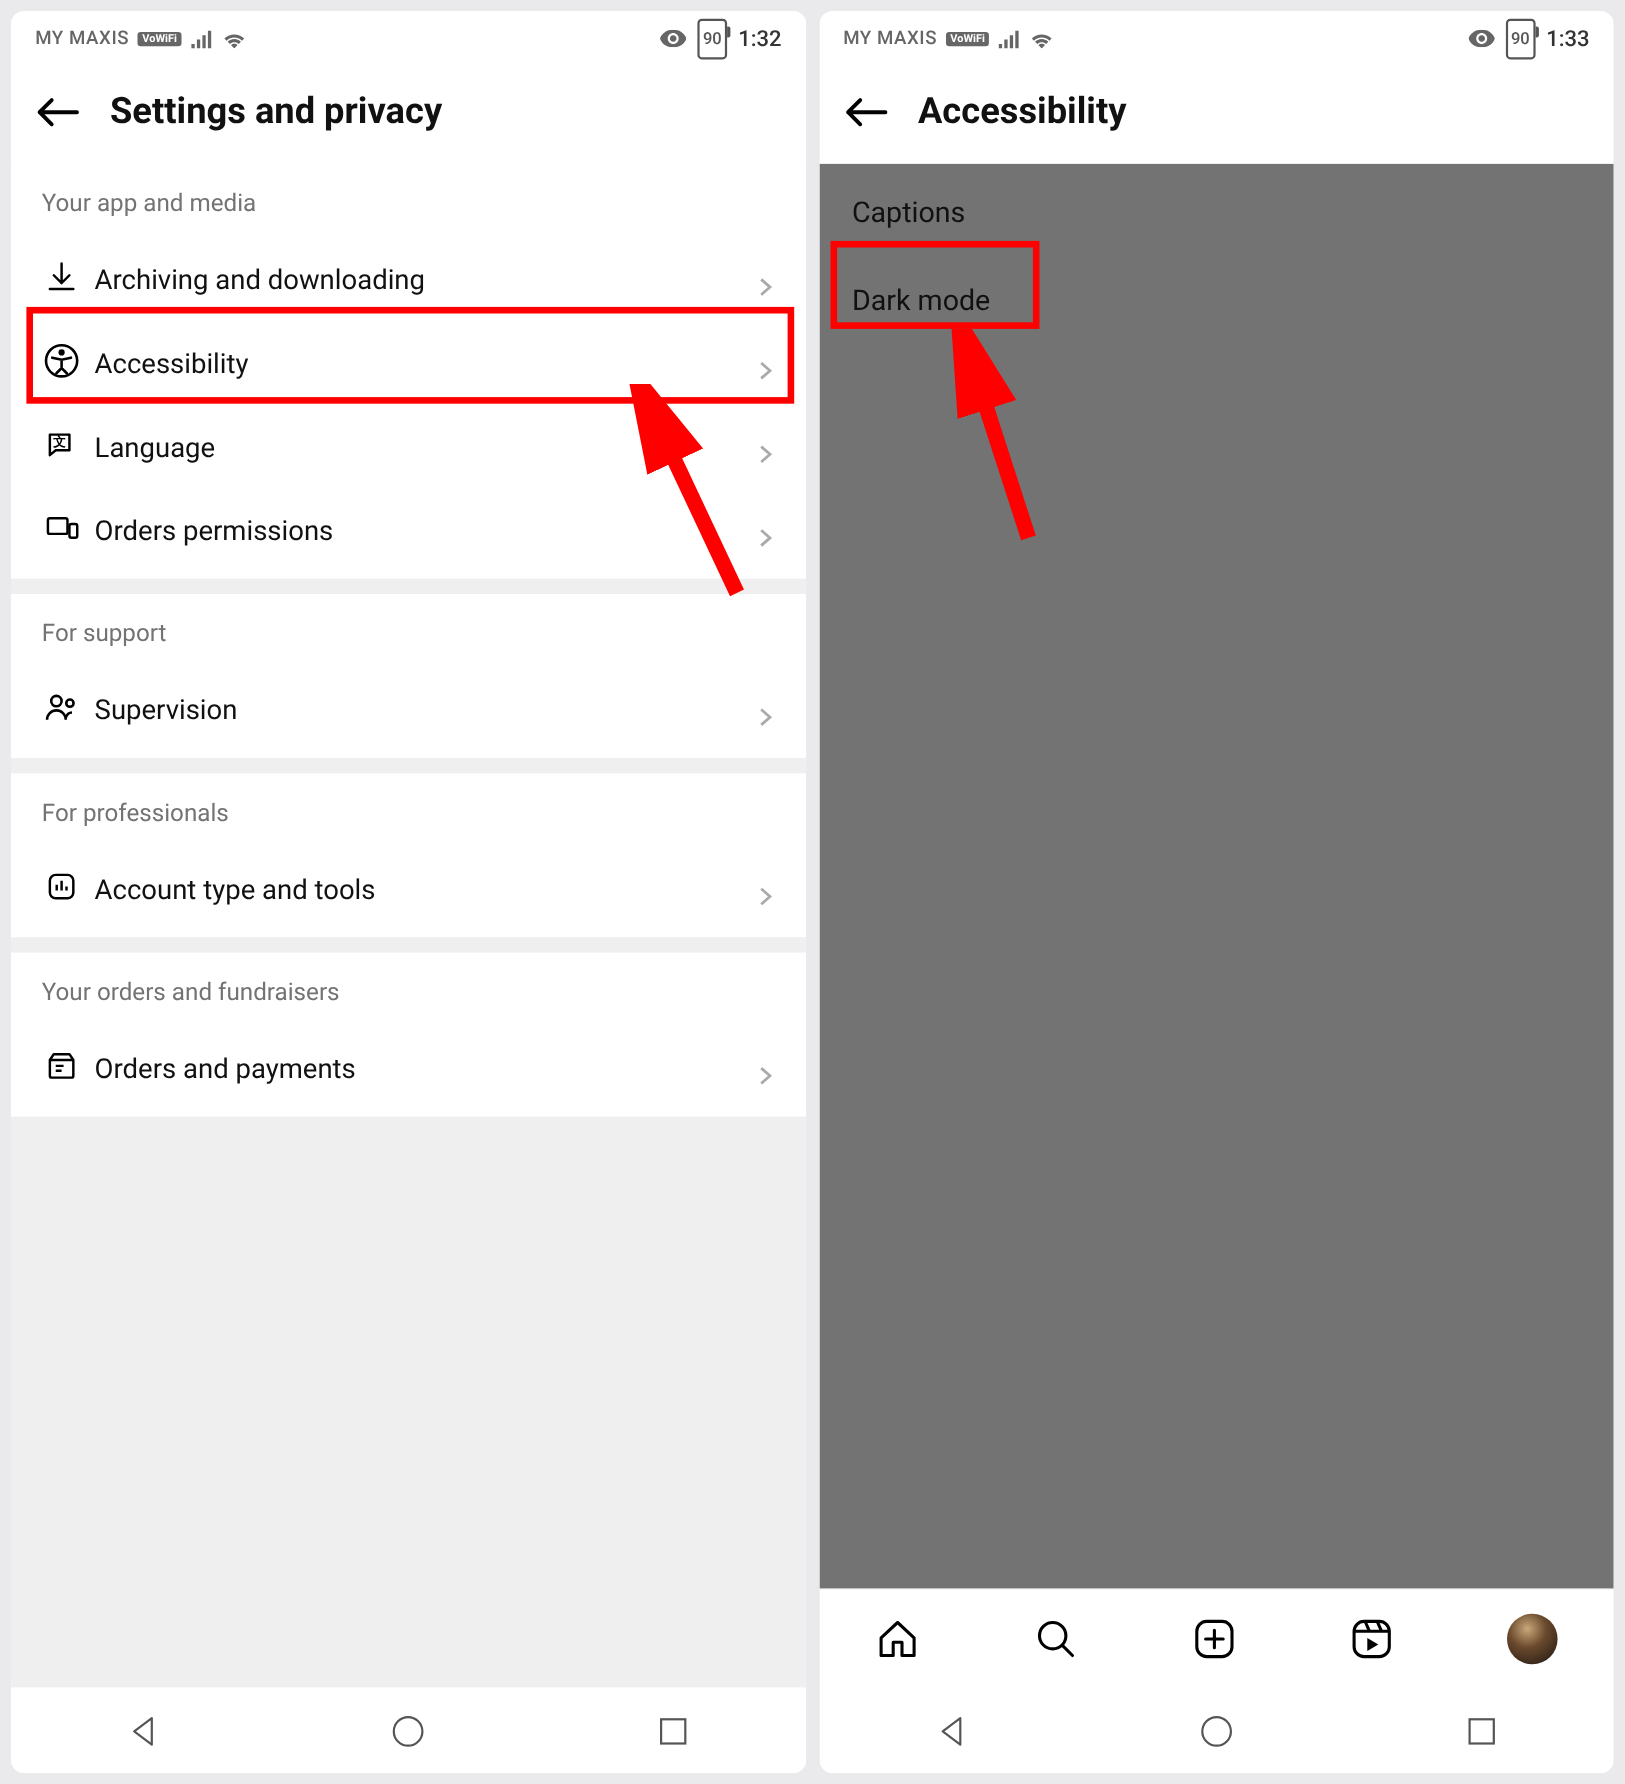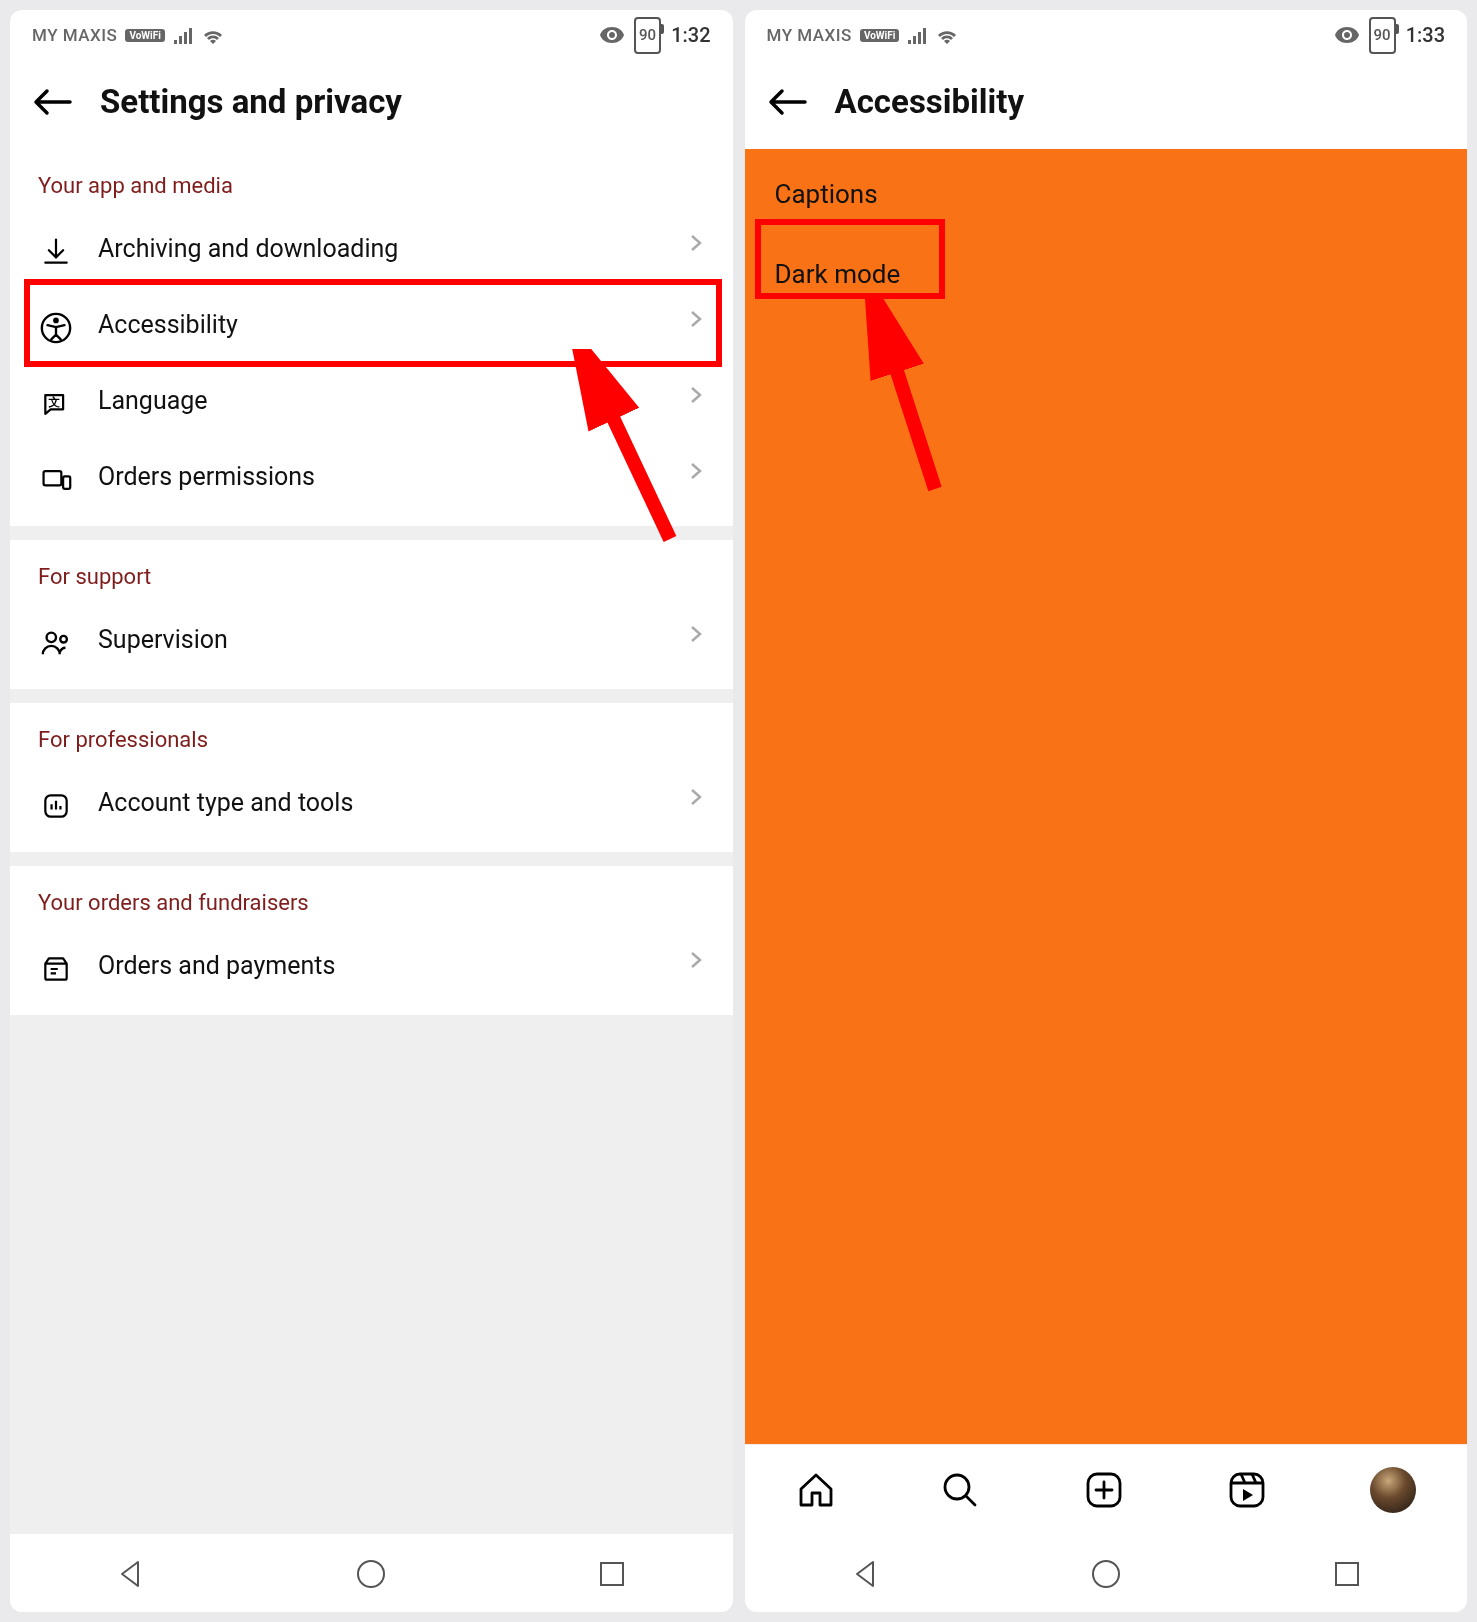--- a/index.html
+++ b/index.html
@@ -14,35 +14,35 @@
 .status-right { display:flex; align-items:center; gap:10px; }
 .batt { border:2px solid #555; border-radius:4px; padding:0 3px; font-size:15px; position:relative; height:37px; display:flex; align-items:center; }
 .batt::after { content:""; position:absolute; right:-5px; top:5px; width:3px; height:10px; background:#555; border-radius:0 2px 2px 0; }
 .clk { font-size:20px; color:#333; }
 .header { background:#fff; display:flex; align-items:center; gap:28px; padding:22px 22px 28px 22px; }
 .back-ic { width:40px; height:30px; }
 .title { font-size:33px; font-weight:700; color:#111; }
 .content { flex:1; overflow:hidden; background:#efefef; display:flex; flex-direction:column; }
 .sec { background:#fff; margin-bottom:14px; padding:24px 0 8px 0; }
 .sec.last { margin-bottom:0; flex:1; padding-bottom:0; }
-.sec-h { font-size:22px; color:#7f1d1d; padding:0 28px 16px 28px; }
-.row { display:flex; align-items:flex-start; padding:20px 28px; gap:24px; position:relative; }
+.sec-h { font-size:22px; color:#737373; padding:0 28px 16px 28px; }
+.row { display:flex; align-items:flex-end; padding:20px 28px; gap:12px; position:relative; }
 .row .ic { width:36px; height:36px; flex-shrink:0; display:flex; align-items:center; justify-content:center; }
 .row .lbl { flex:1; font-size:25px; color:#111; }
 .chev { width:18px; height:18px; }
 .redbox { position:absolute; border:6px solid #ff0000; z-index:5; }
 .arrow { position:absolute; z-index:6; }
 .navbar { height:78px; background:#fff; display:flex; align-items:center; justify-content:space-around; border-top:1px solid #fff; }
 .navbar2 { height:90px; background:#fff; display:flex; align-items:center; justify-content:space-around; border-top:1px solid #eee; }
 .nav-ic { width:36px; height:36px; }
 .nav-ic2 { width:42px; height:42px; }
 .avatar { width:46px; height:46px; border-radius:50%; background:radial-gradient(circle at 40% 30%, #c9a87a 0%, #6b4a2e 40%, #1a1410 100%); }
 .simple-row { padding:20px 30px; }
 .simple-lbl { font-size:26px; color:#111; }
-.phone2-content { background:#f97316; flex:1; padding:10px 0 0 0; position:relative; }
+.phone2-content { background:#737373; flex:1; padding:10px 0 0 0; position:relative; }
 </style>
 </head>
 <body>
 
 <div class="stage">
 
   <div class="phone">
     <div class="statusbar">
       <div class="status-left">
         <span class="carrier">MY MAXIS</span>

